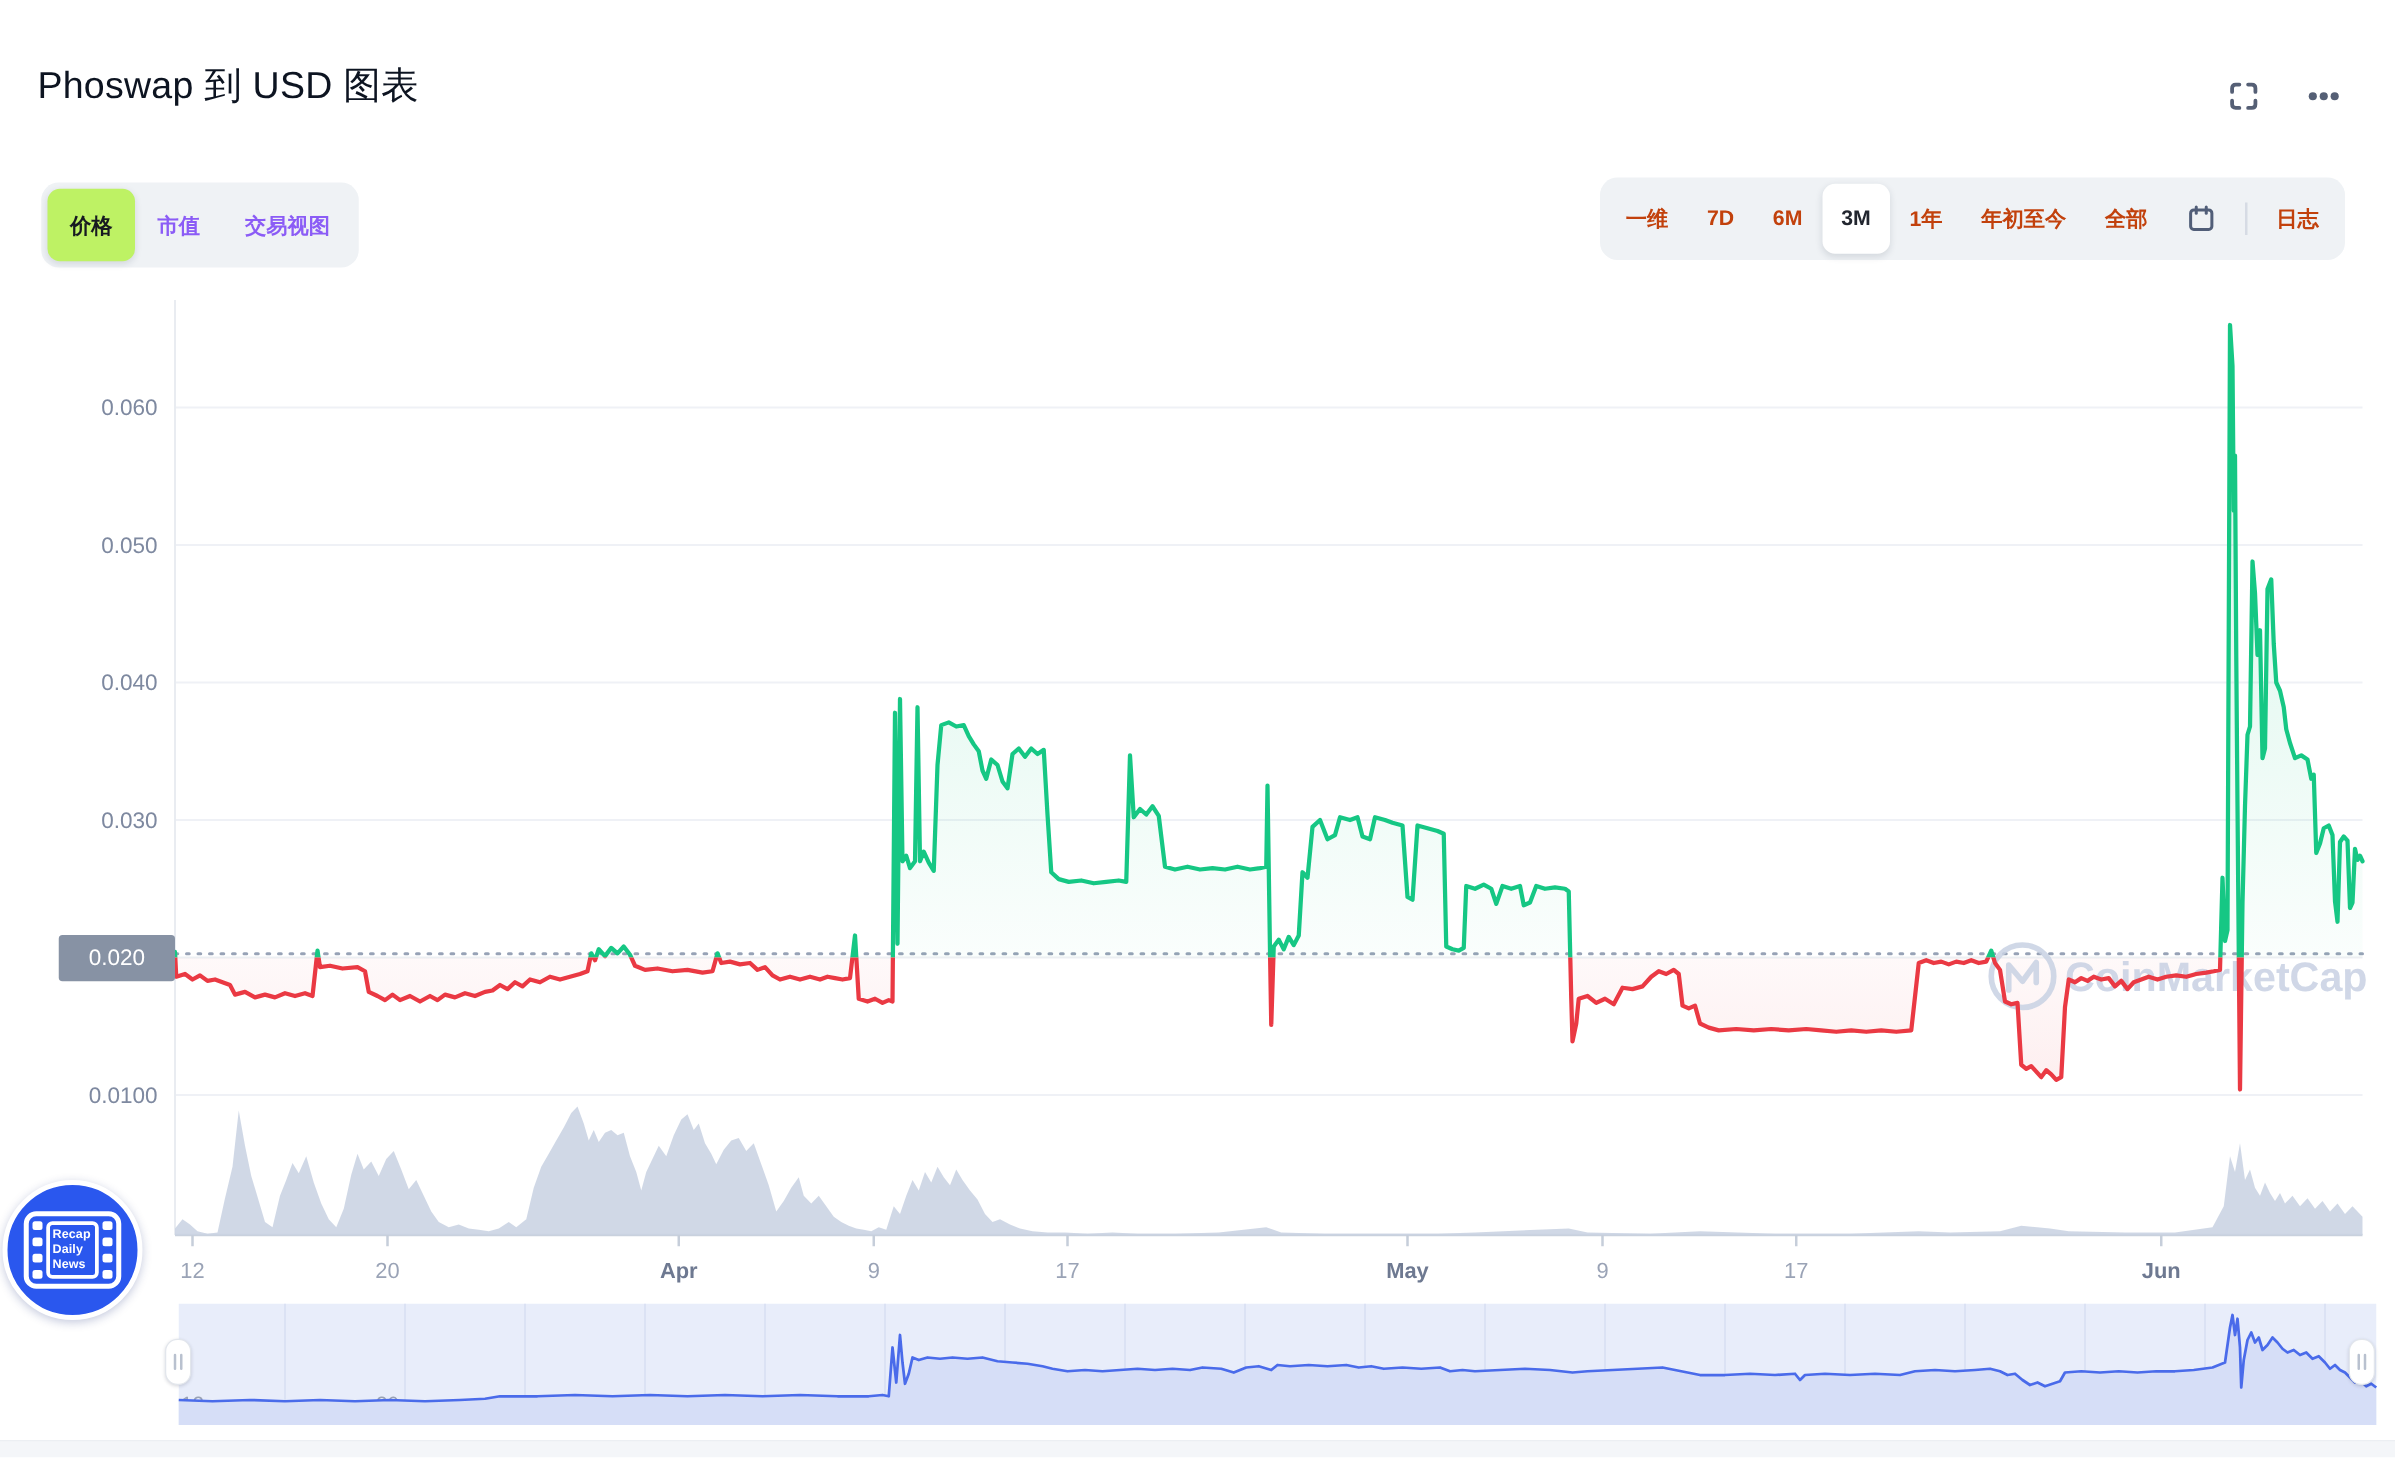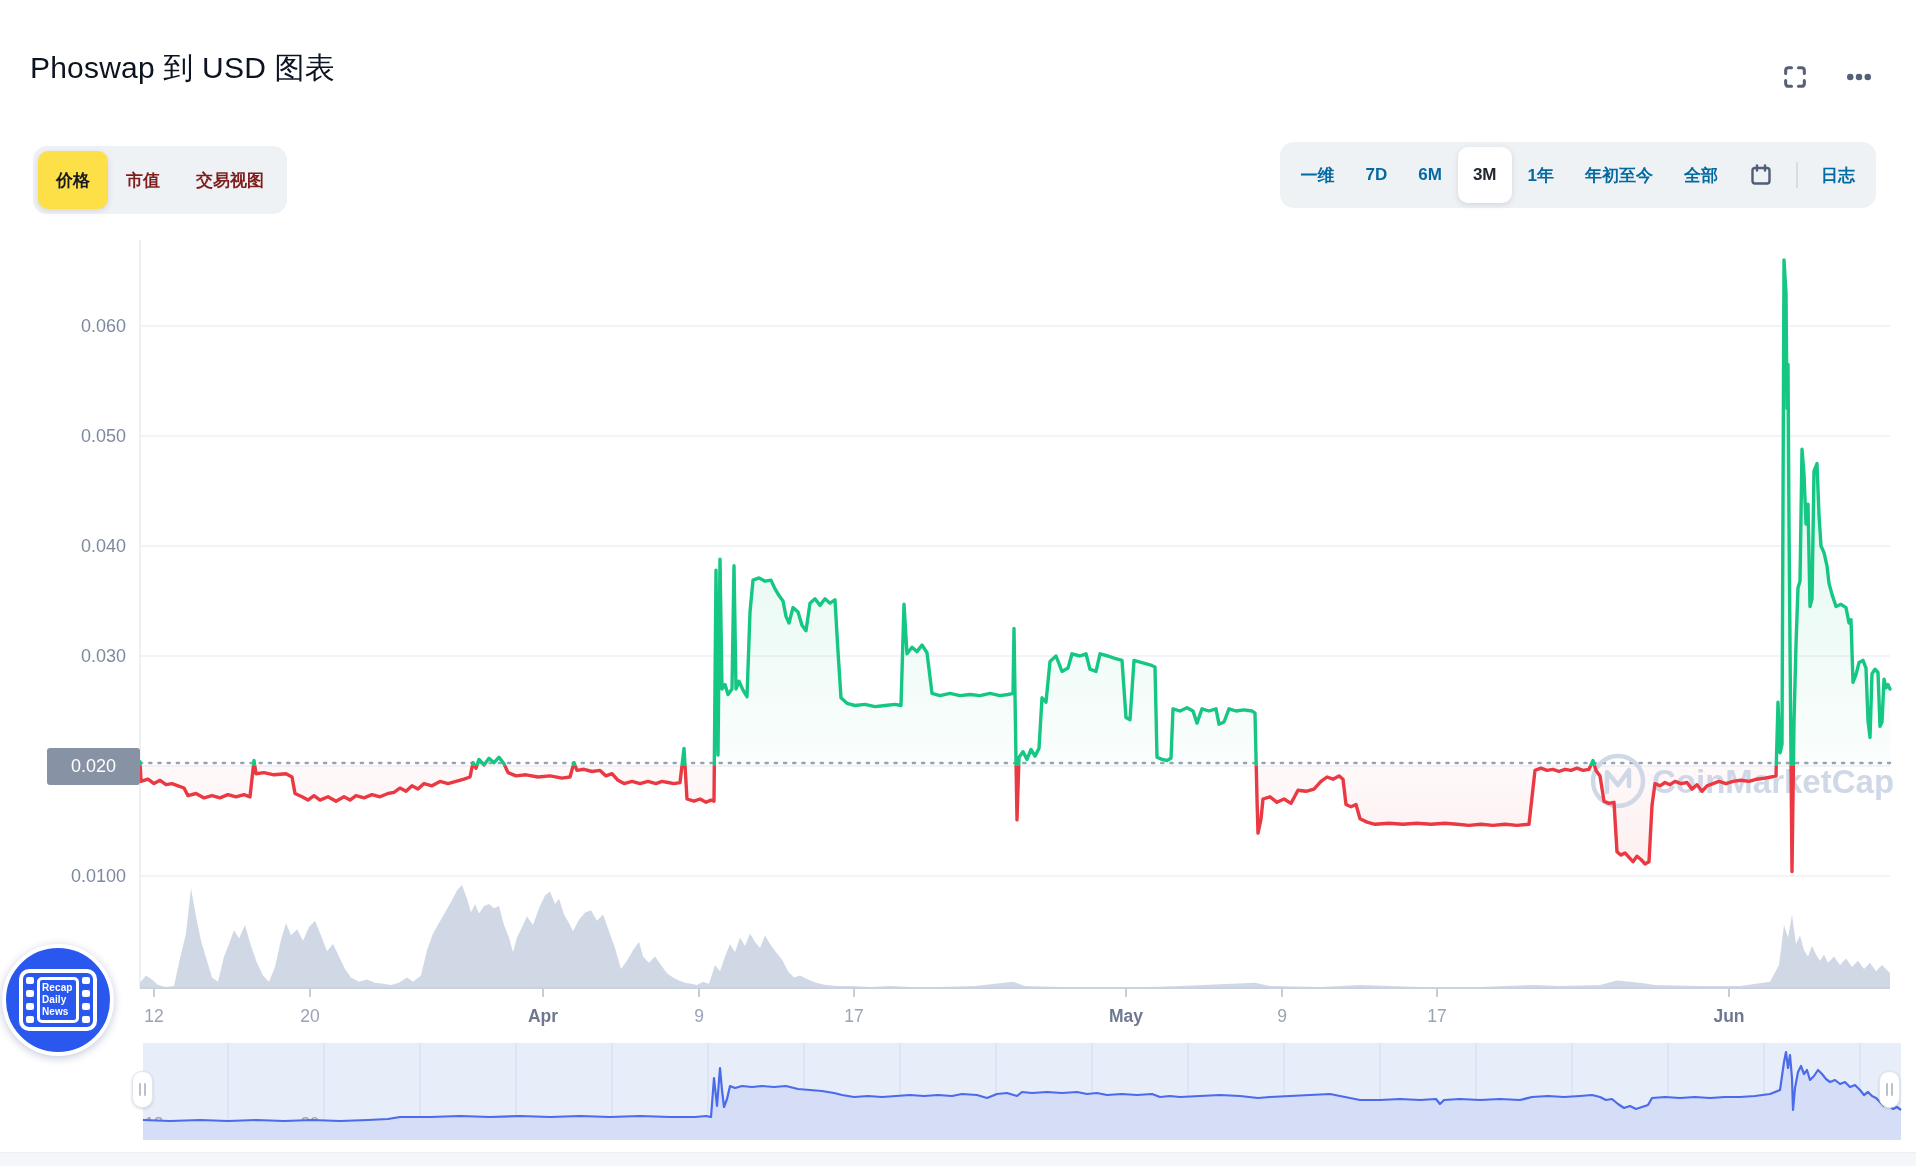--- a/index.html
+++ b/index.html
@@ -5,26 +5,26 @@
   html,body{margin:0;padding:0;background:#fff;}
   .app{position:relative;width:1916px;height:1166px;background:#fff;overflow:hidden;
        font-family:"Liberation Sans","DejaVu Sans",sans-serif;}
   .title{position:absolute;left:30px;top:48px;font-size:30px;font-weight:400;color:#0d1421;letter-spacing:.2px;}
   .hdr-btns{position:absolute;right:36px;top:56px;display:flex;gap:22px;}
   .icon-btn{width:42px;height:42px;background:none;border:0;padding:0;cursor:pointer;
             display:flex;align-items:center;justify-content:center;border-radius:8px;}
   .tabs{position:absolute;left:33px;top:146px;height:68px;background:#eff2f5;border-radius:14px;
         display:flex;align-items:center;padding:0 5px;box-sizing:border-box;}
   .tab{height:58px;padding:0 18px;display:flex;align-items:center;font-size:17px;font-weight:600;
-       color:#7f1d1d;border-radius:10px;cursor:pointer;background:none;border:0;white-space:nowrap;}
-  .tab.active{background:#fde047;color:#171a21;box-shadow:0 2px 6px rgba(24,36,65,.13);}
+       color:#8b5cf6;border-radius:10px;cursor:pointer;background:none;border:0;white-space:nowrap;}
+  .tab.active{background:#bef264;color:#171a21;box-shadow:0 2px 6px rgba(24,36,65,.13);}
   .range{position:absolute;right:40px;top:142px;height:66px;background:#eff2f5;border-radius:14px;
          display:flex;align-items:center;padding:0 6px;gap:1px;box-sizing:border-box;}
   .rbtn{height:56px;padding:0 15px;display:flex;align-items:center;font-size:17px;font-weight:600;
-        color:#0369a1;border-radius:10px;cursor:pointer;background:none;border:0;white-space:nowrap;}
+        color:#c2410c;border-radius:10px;cursor:pointer;background:none;border:0;white-space:nowrap;}
   .rbtn.active{background:#fff;color:#22262f;box-shadow:0 2px 6px rgba(24,36,65,.13);text-align:center;}
   .rdiv{width:2px;height:26px;background:#d6dbe4;margin:0 7px;}
   svg.cv{position:absolute;left:0;top:0;}
   .ybadge{position:absolute;left:47px;top:748px;width:93px;height:37px;background:#8792a4;color:#fff;
           font-size:18px;display:flex;align-items:center;justify-content:center;border-radius:3px;text-align:right;}
   .handle{position:absolute;top:1071px;width:21px;height:37px;background:#fff;border:1px solid #e2e6ec;
           border-radius:10px;box-shadow:0 1px 3px rgba(25,35,60,.18);display:flex;align-items:center;
           justify-content:center;gap:3px;cursor:ew-resize;box-sizing:border-box;}
   .handle i{width:2px;height:13px;background:#b9c1cf;border-radius:1px;}
   .handle.hl{left:132px;} .handle.hr{left:1879px;}

